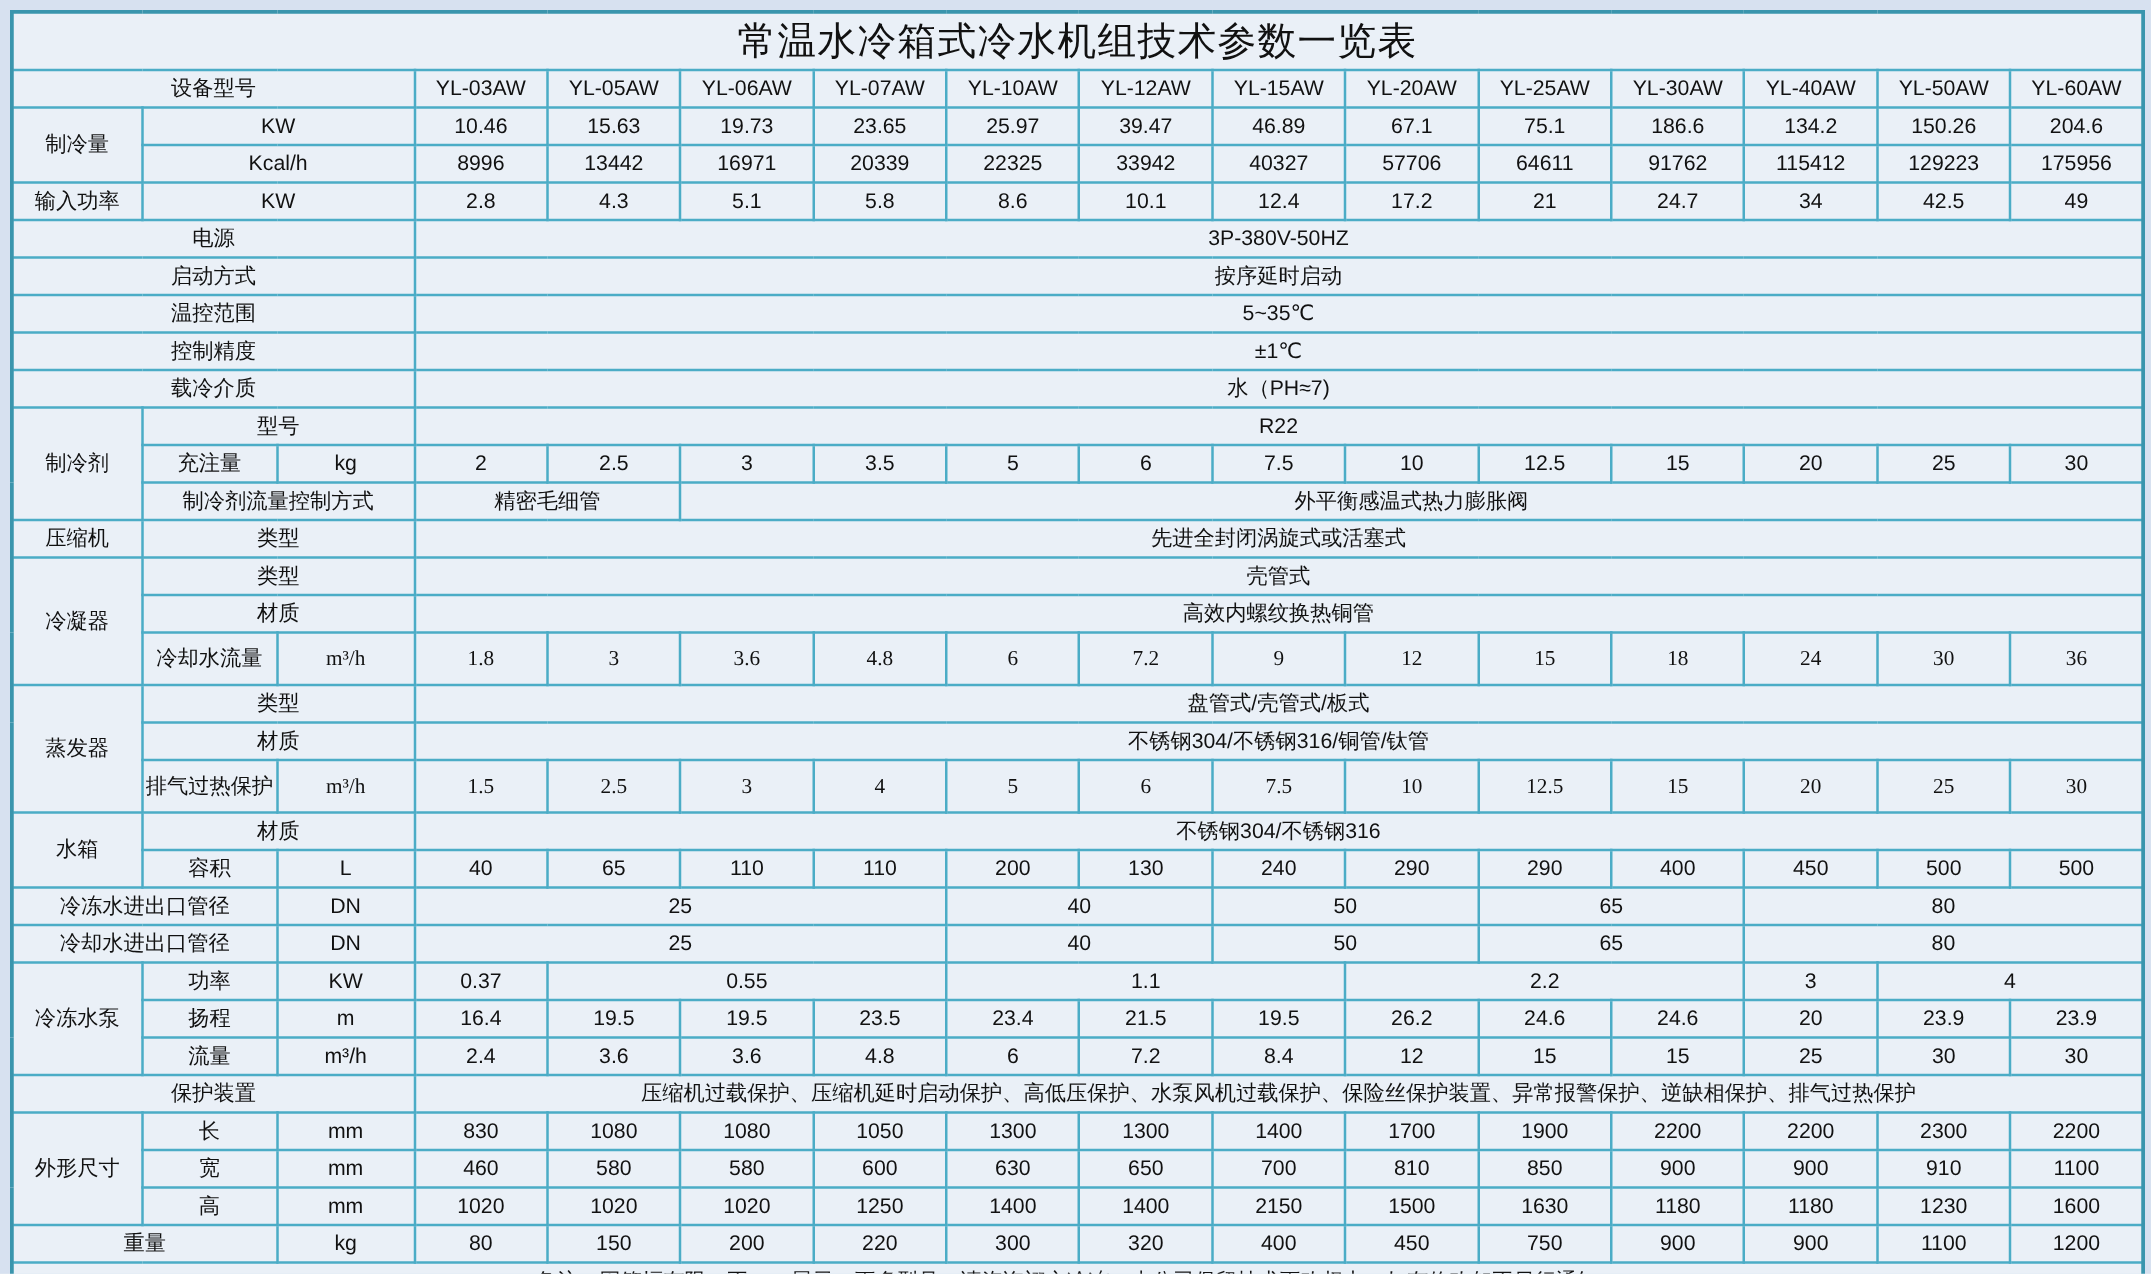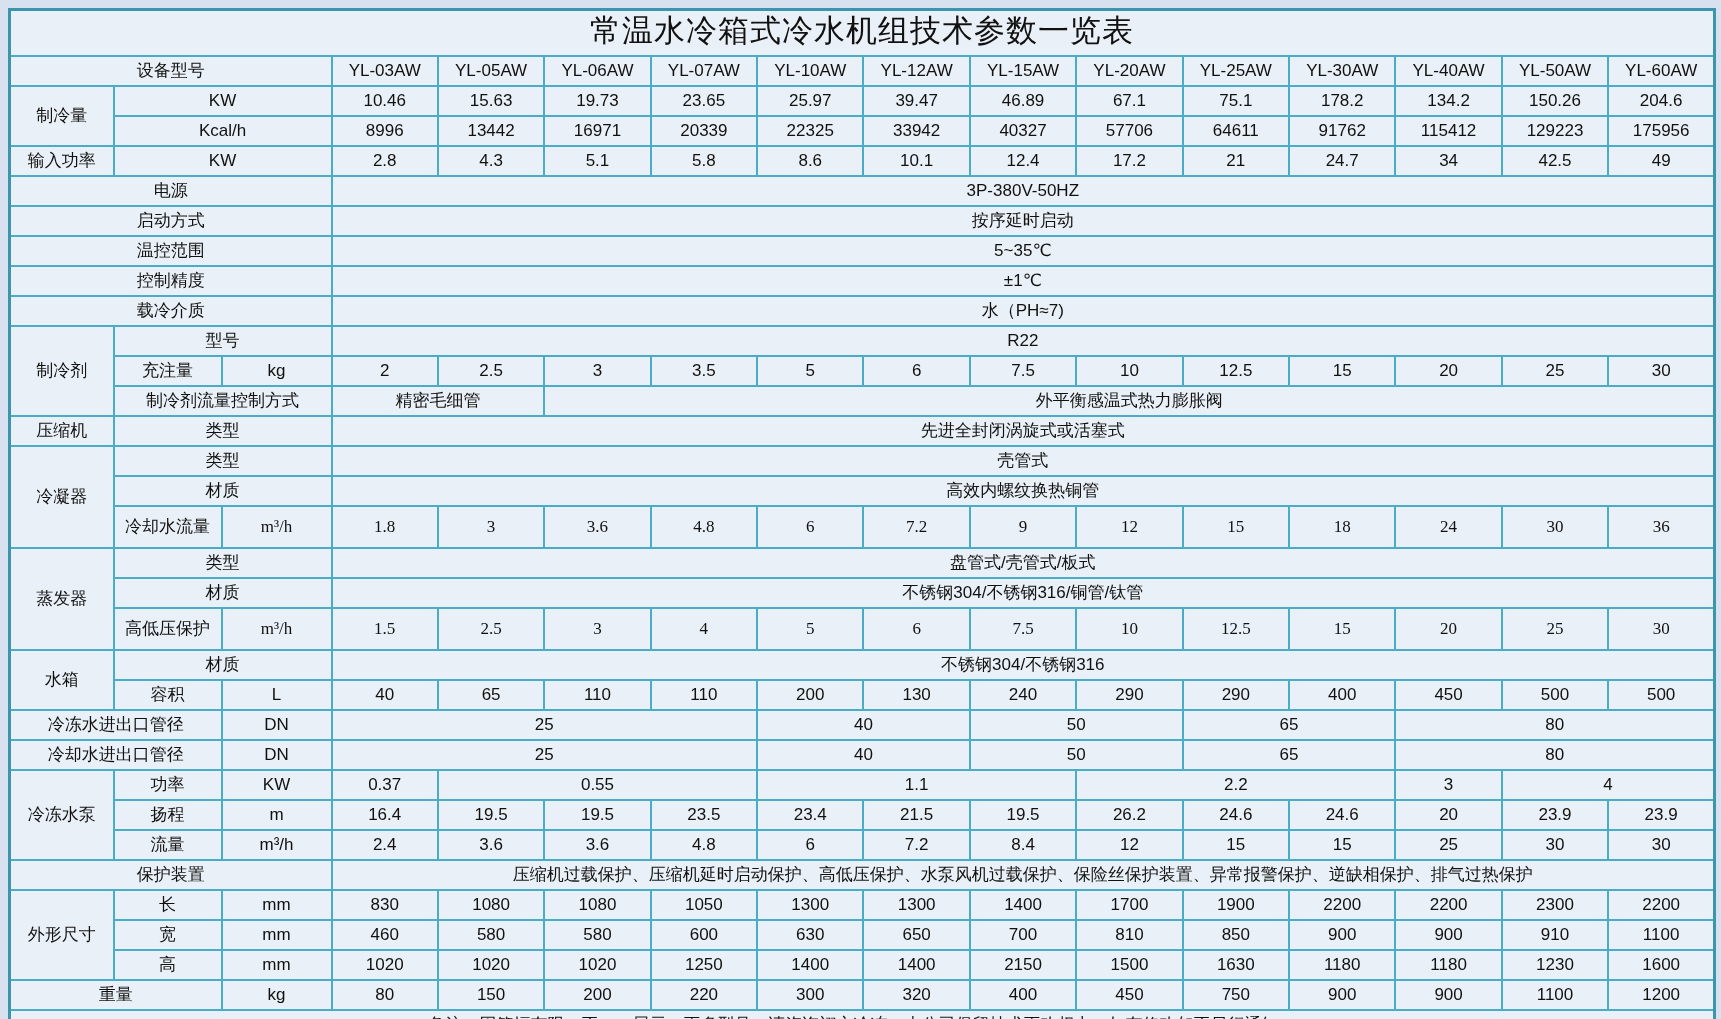--- a/index.html
+++ b/index.html
@@ -30,21 +30,21 @@
     vertical-align:middle;
     height:28px;
     padding:0 2px;
     font-size:17px;
     line-height:1.1;
     overflow:hidden;
     white-space:nowrap;
   }
   tr.title-row td{
     height:44px;
-    font-family:Liberation Mono, monospace;
+    font-family:Liberation Serif, serif;
     font-size:31px;
     letter-spacing:1px;
   }
   tr.tall td{height:40px;font-family:Liberation Serif, serif;}
   td.note{
     text-align:left;
     padding-left:8px;
     font-size:18px;
     height:32px;
   }
@@ -84,21 +84,21 @@
         <td colspan="2">KW</td>
         <td>10.46</td>
         <td>15.63</td>
         <td>19.73</td>
         <td>23.65</td>
         <td>25.97</td>
         <td>39.47</td>
         <td>46.89</td>
         <td>67.1</td>
         <td>75.1</td>
-        <td>178.2</td>
+        <td>186.6</td>
         <td>134.2</td>
         <td>150.26</td>
         <td>204.6</td>
       </tr>
       <tr>
         <td colspan="2">Kcal/h</td>
         <td>8996</td>
         <td>13442</td>
         <td>16971</td>
         <td>20339</td>
@@ -210,21 +210,21 @@
       <tr>
         <td rowspan="3">蒸发器</td>
         <td colspan="2">类型</td>
         <td colspan="13">盘管式/壳管式/板式</td>
       </tr>
       <tr>
         <td colspan="2">材质</td>
         <td colspan="13">不锈钢304/不锈钢316/铜管/钛管</td>
       </tr>
       <tr class="tall">
-        <td>高低压保护</td>
+        <td>排气过热保护</td>
         <td>m³/h</td>
         <td>1.5</td>
         <td>2.5</td>
         <td>3</td>
         <td>4</td>
         <td>5</td>
         <td>6</td>
         <td>7.5</td>
         <td>10</td>
         <td>12.5</td>

